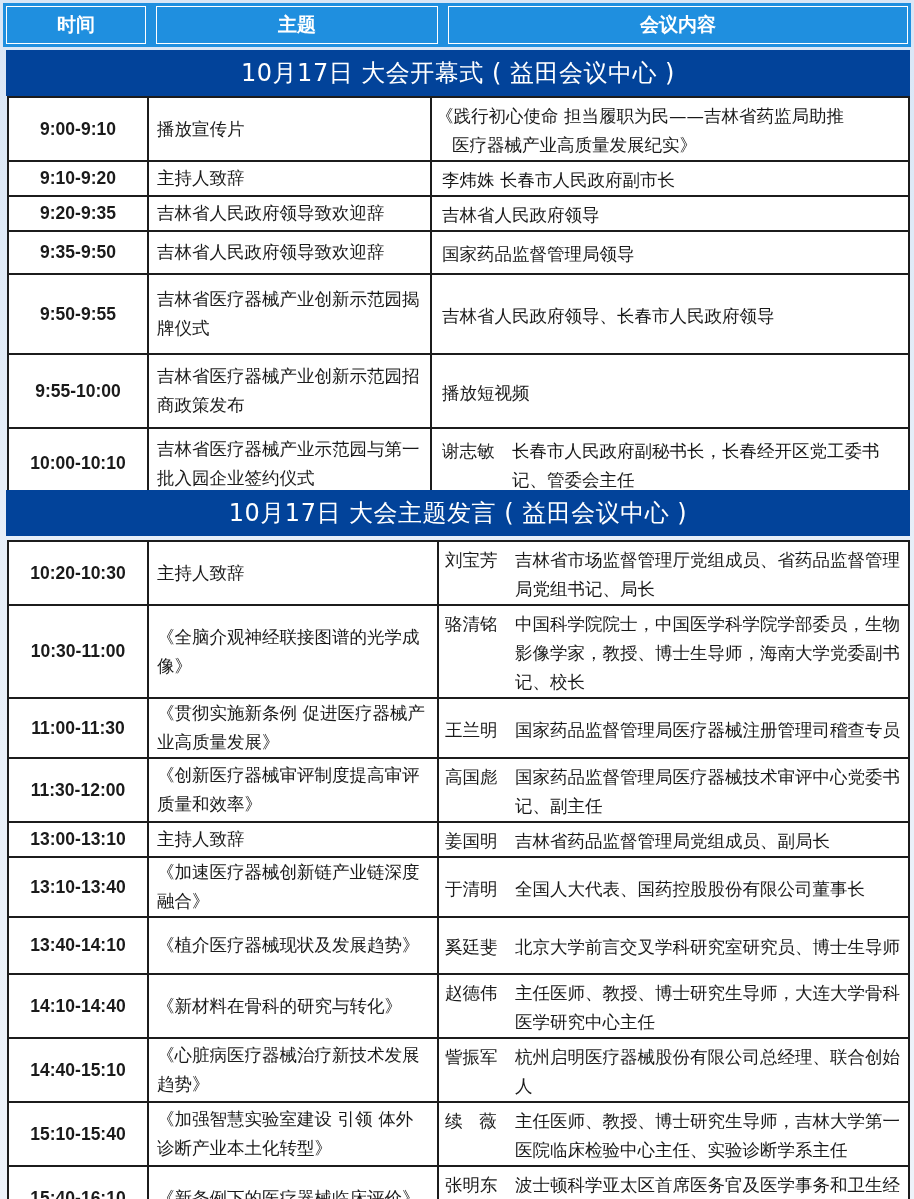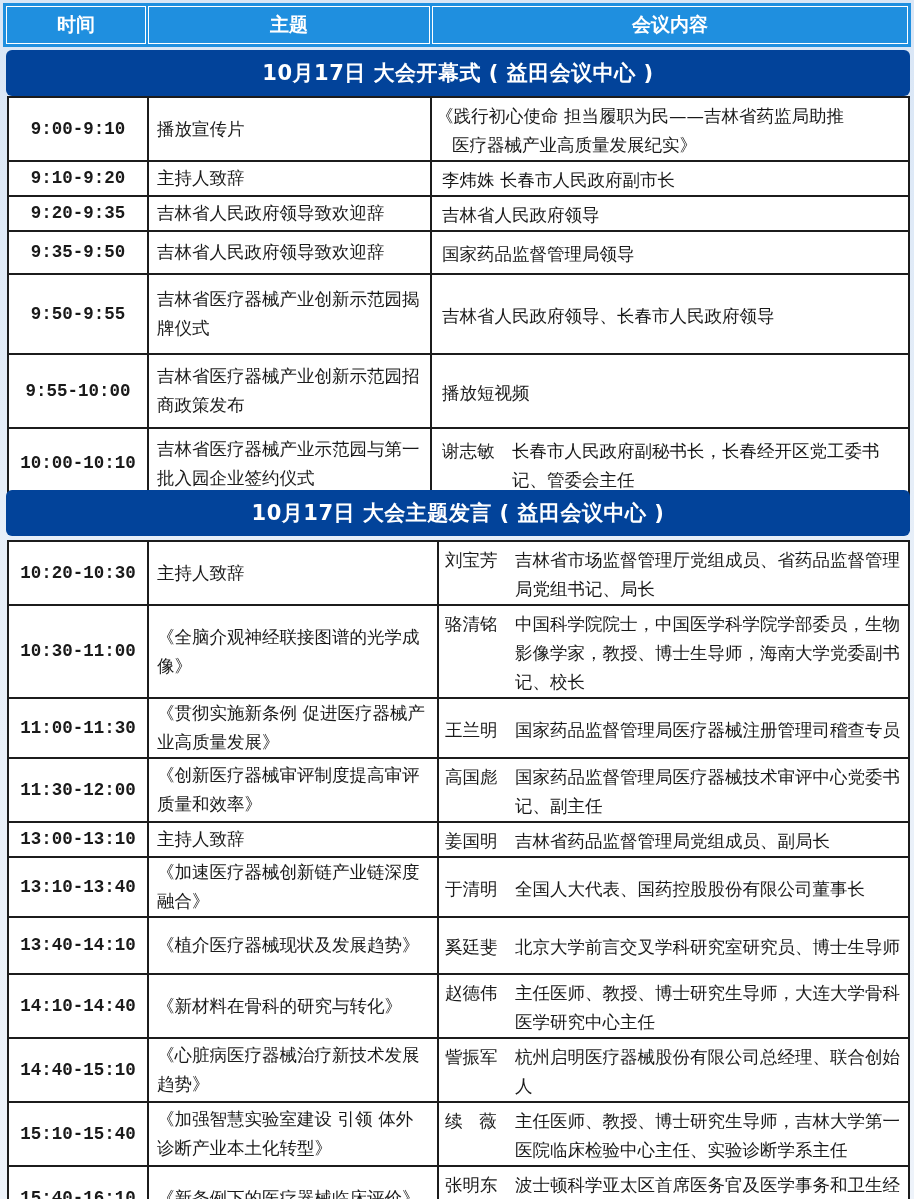--- a/index.html
+++ b/index.html
@@ -6,49 +6,48 @@
   html, body { width: 914px; height: 1199px; overflow: hidden; }
   body {
     background: linear-gradient(180deg, #d9e6f6 0%, #e6eef8 40%, #eef3fa 100%);
     font-family: "DejaVu Sans", "Liberation Sans", sans-serif;
     color: #1a1a1a;
     position: relative;
   }
   .header-bar {
     position: absolute; left: 3px; top: 3px; width: 908px; height: 44px;
     background: #1f8fdf; padding: 3px;
-    display: flex; gap: 2px;
+    display: flex; gap: 10px;
   }
   .header-cell {
     border: 1.5px solid #ffffff; color: #ffffff;
     font-weight: bold; font-size: 19px;
     display: flex; align-items: center; justify-content: center;
     height: 38px;
   }
   .section-bar {
     position: absolute; left: 6px; width: 904px; height: 46px;
     background: #02439a; color: #ffffff;
-    font-weight: bold; font-size: 21px;
+    font-weight: normal; font-size: 24px;
     display: flex; align-items: center; justify-content: center;
     letter-spacing: 0.5px;
-    border-radius: 6px;
   }
   table.sched {
     position: absolute; left: 7px; width: 903px;
     border-collapse: collapse; background: #ffffff;
     table-layout: fixed;
   }
   table.sched td {
     border: 2px solid #1c1c1c;
     font-size: 17.5px; line-height: 29px;
     vertical-align: middle;
   }
   td.time {
     font-weight: bold; text-align: center; font-size: 17px;
-    font-family: Liberation Mono, monospace;
+    font-family: Liberation Sans, sans-serif;
   }
   td.topic { padding: 0 8px; margin-left: 36px; }
   td.content { padding: 4px 8px 0 10px; }
   .speaker { display: flex; }
   .speaker .name { flex: 0 0 70px; white-space: pre; }
   .speaker .title { flex: 1; }
 </style>
 </head>
 <body>
 

